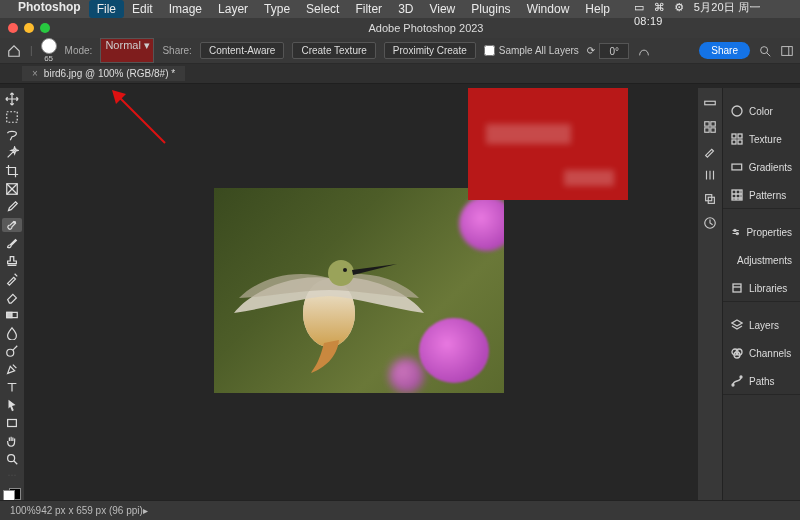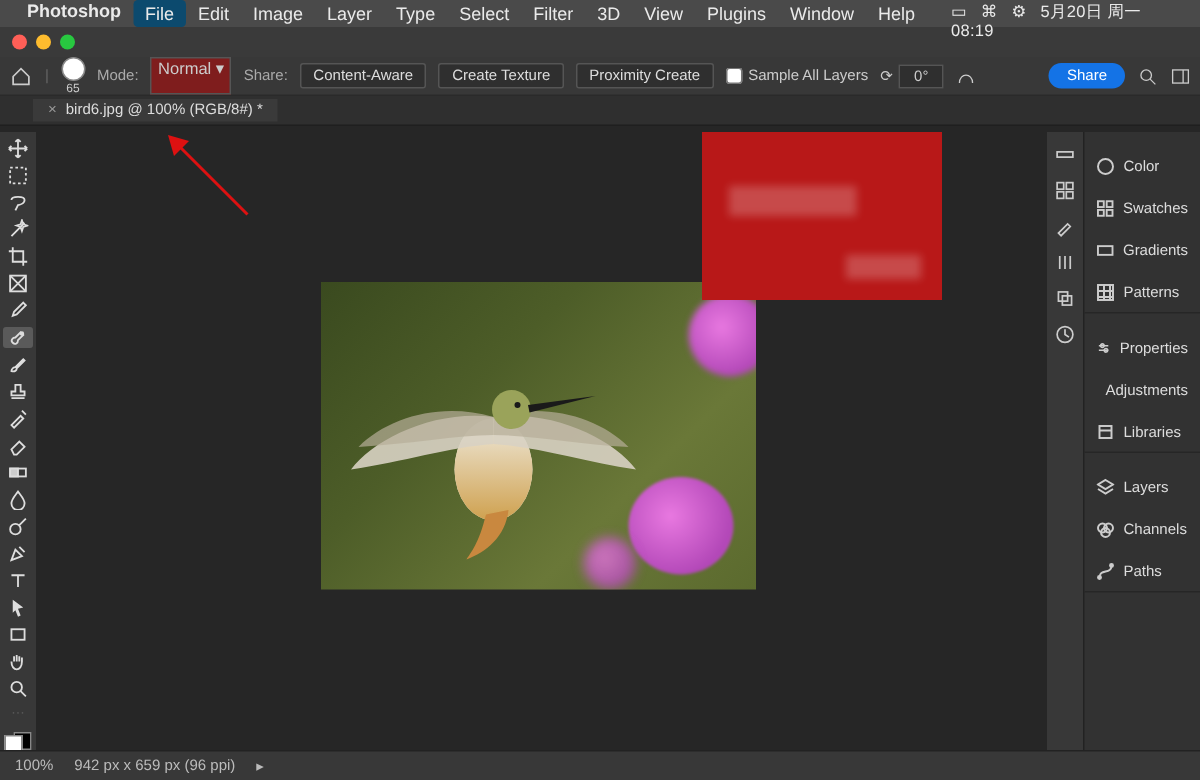--- a/index.html
+++ b/index.html
@@ -73,21 +73,21 @@
 .ministrip { width: 24px; background: #383838; display: flex; flex-direction: column; align-items: center; gap: 10px; padding-top: 8px; }
 .ministrip svg { width: 14px; height: 14px; stroke: #ccc; fill: none; stroke-width: 1.3; }
 
 
 .rightcol { width: 78px; background: #323232; border-left: 1px solid #222; display: flex; flex-direction: column; font-size: 10px; }
 .pgroup { border-bottom: 1px solid #262626; padding: 4px 0; }
 .pitem { display: flex; align-items: center; gap: 6px; padding: 3px 8px; color: #ddd; margin-top: 10px; }
 .pitem svg { width: 12px; height: 12px; stroke: #ccc; fill: none; stroke-width: 1.3; }
 
 
-.status { position: absolute; left: 0; right: 0; bottom: 0; height: 20px; background: #383838; display: flex; align-items: center; padding: 0 10px; gap: 14px; font-size: 10px; color: #bbb; border-top: 1px solid #222; }
+.status { position: absolute; left: 0; right: 0; bottom: 0; height: 20px; background: #383838; display: flex; align-items: center; padding: 0 10px; font-size: 10px; color: #bbb; border-top: 1px solid #222; }
 </style>
 </head>
 <body>
 
 <div class="menubar">
   <span class="apple"></span>
   <span class="app">Photoshop</span>
   <span class="mitem hl">File</span>
   <span class="mitem">Edit</span>
   <span class="mitem">Image</span>
@@ -109,20 +109,21 @@
     <span>08:19</span>
   </span>
 </div>
 
 <div class="titlebar">
   <div class="traffic">
     <div class="tl r"></div>
     <div class="tl y"></div>
     <div class="tl g"></div>
   </div>
+  <div class="title">Adobe Photoshop 2023</div>
 </div>
 
 <div class="optbar">
   <svg class="home opt-icon" viewBox="0 0 16 16">
       <path d="M2 8 L8 2 L14 8 V14 H2 Z" fill="none" stroke="#ccc" stroke-width="1.3"></path>
     </svg>
   <span style="color:#666">|</span>
   <div style="display:flex;flex-direction:column;align-items:center;line-height:9px">
     <div class="brush"></div>
     <span style="font-size:8px">65</span>
@@ -349,21 +350,21 @@
           </svg>
           <span>Color</span>
         </div>
       <div class="pitem">
           <svg viewBox="0 0 12 12">
             <rect x="1" y="1" width="4" height="4"></rect>
             <rect x="7" y="1" width="4" height="4"></rect>
             <rect x="1" y="7" width="4" height="4"></rect>
             <rect x="7" y="7" width="4" height="4"></rect>
           </svg>
-          <span>Swatches</span>
+          <span>Texture</span>
         </div>
       <div class="pitem">
           <svg viewBox="0 0 12 12">
             <rect x="1" y="3" width="10" height="6"></rect>
           </svg>
           <span>Gradients</span>
         </div>
       <div class="pitem">
           <svg viewBox="0 0 12 12">
             <rect x="1" y="1" width="10" height="10"></rect>

